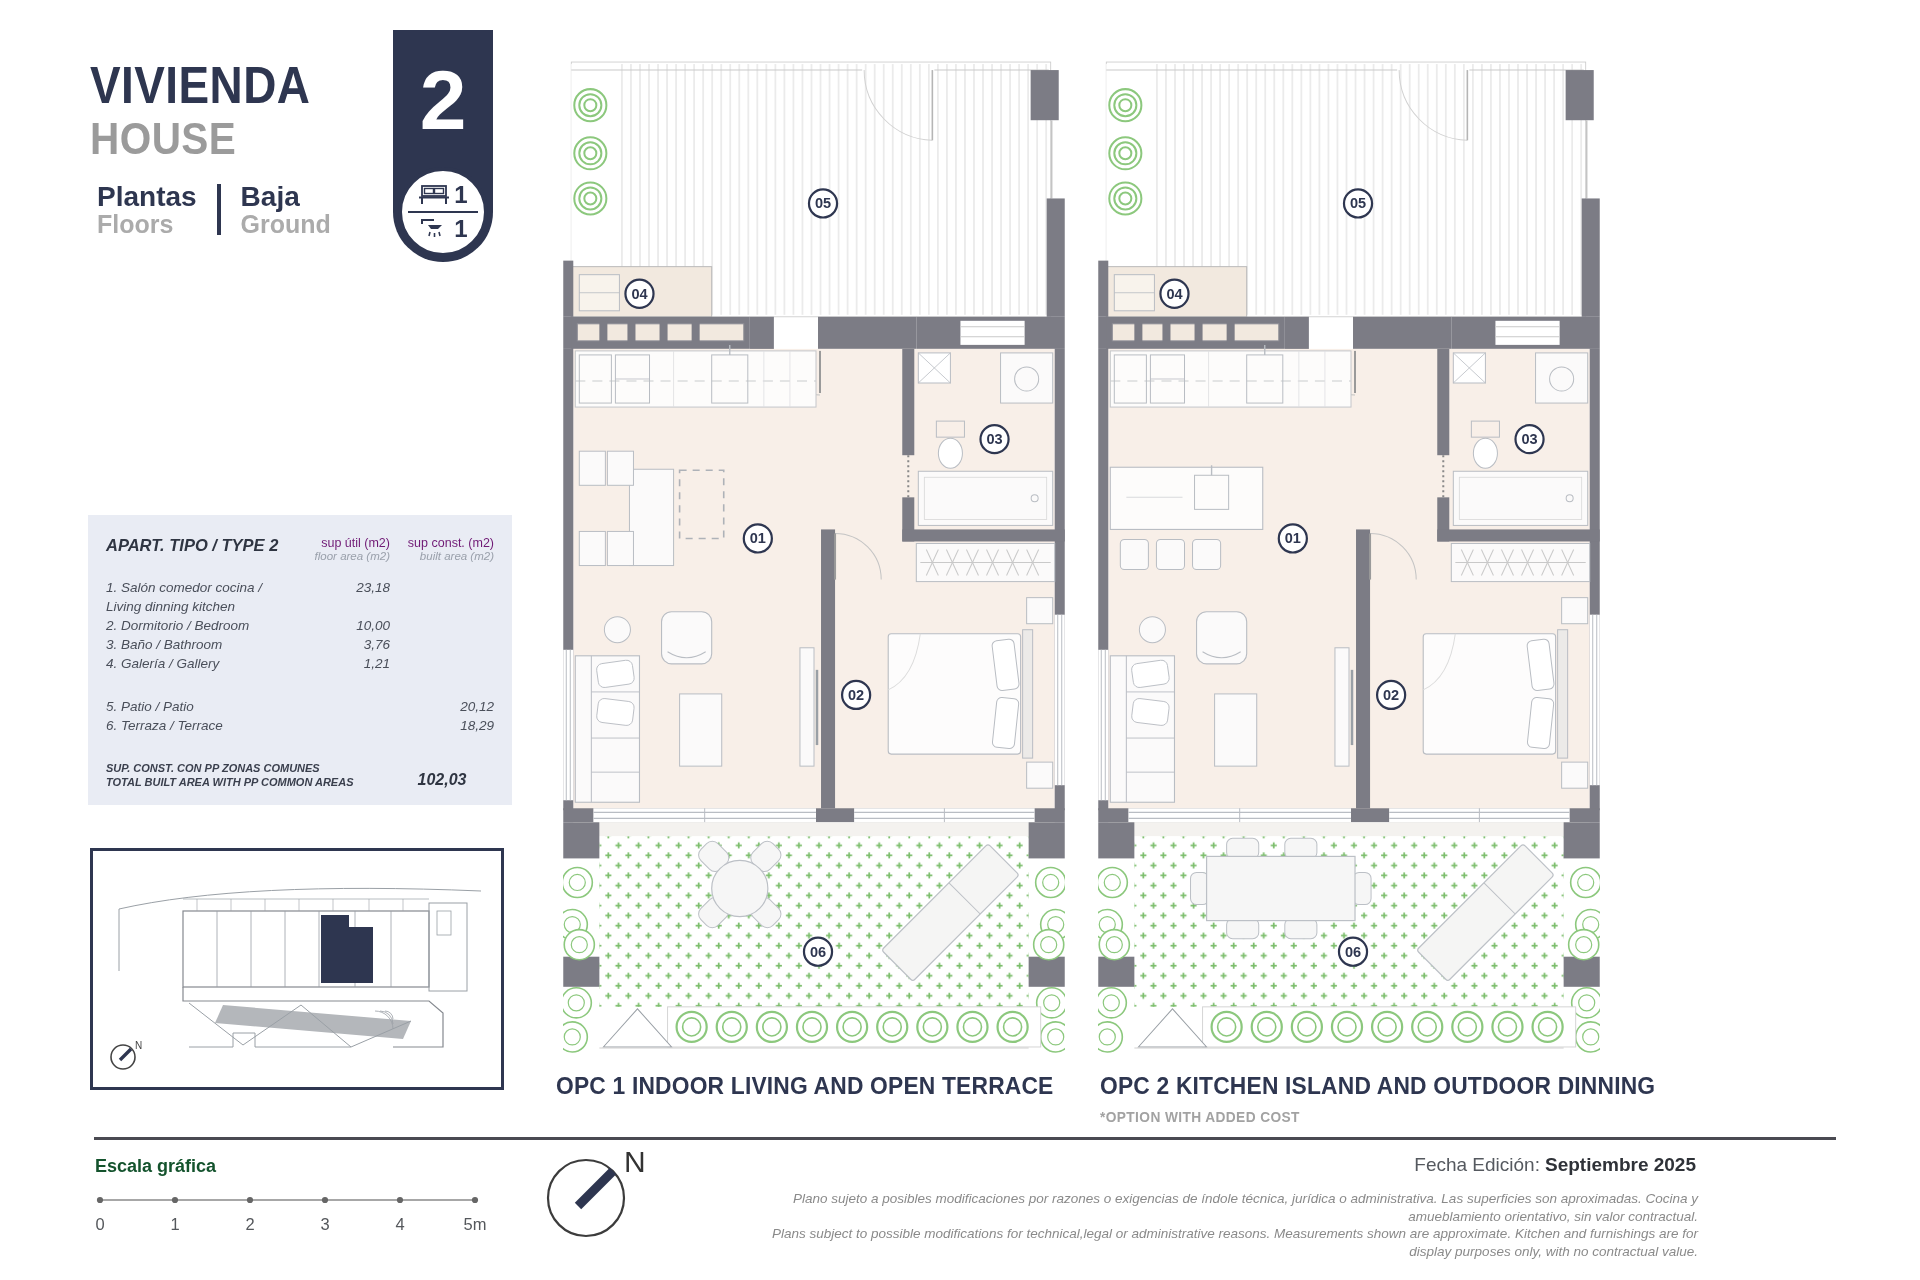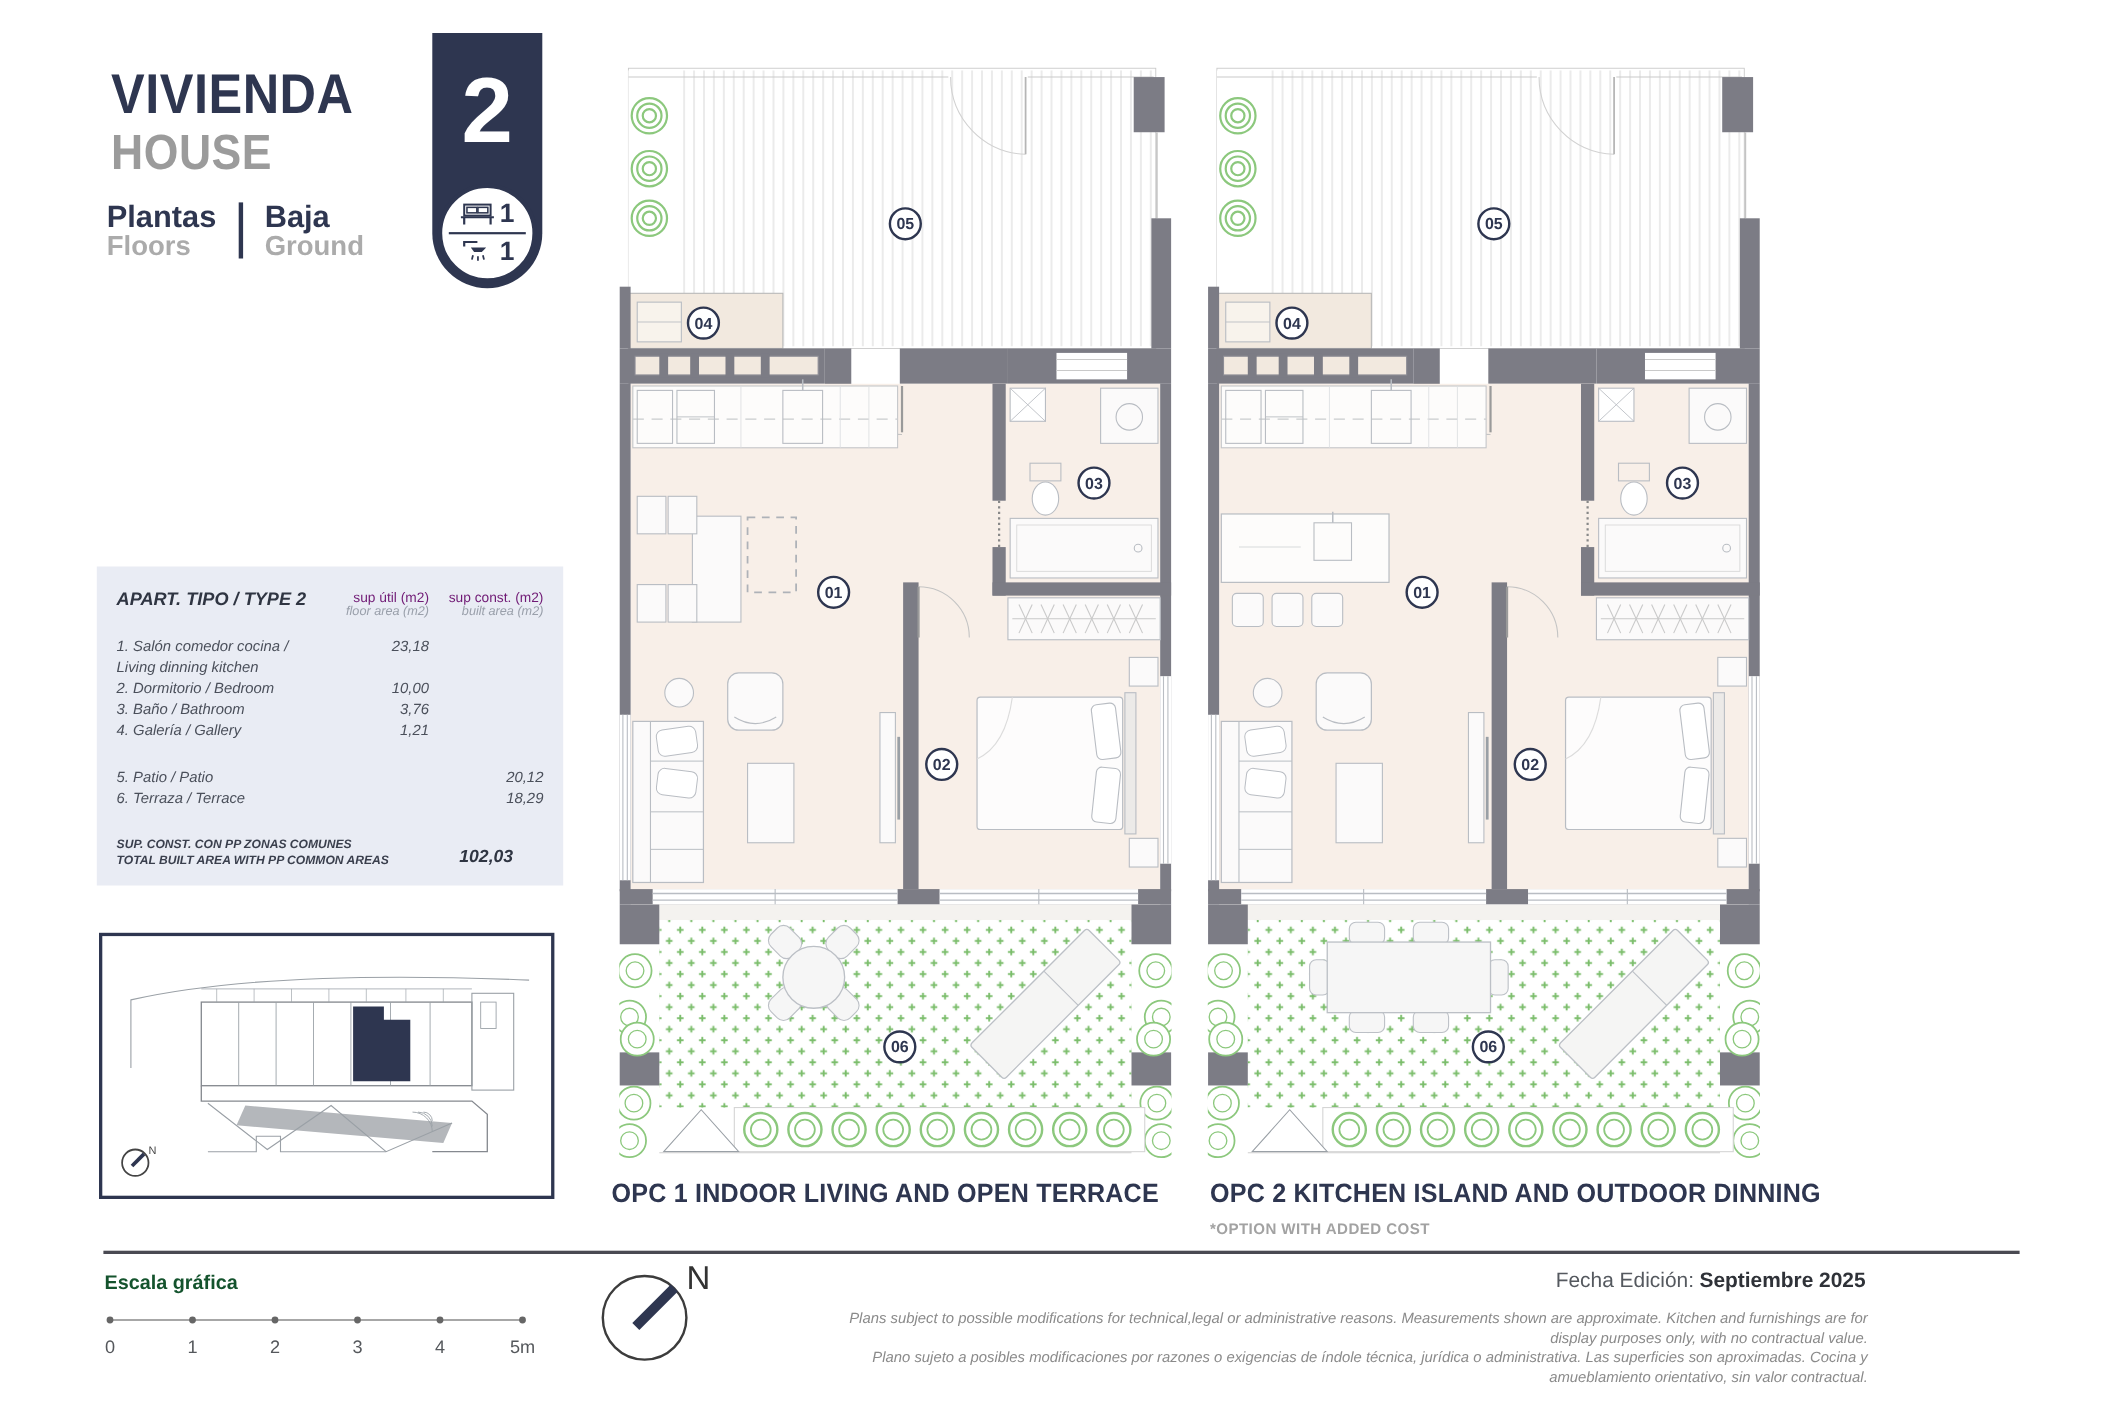--- a/index.html
+++ b/index.html
@@ -54,21 +54,21 @@
   
   .sep-line{height:3px;background:#4a4a52;}
   .scale-label{font-size:18px;font-weight:bold;color:#14532d;text-align:right;}
   .edition{font-size:19px;color:#55595f;text-align:right;white-space:nowrap;}
   .edition b{color:#2f3238;margin-left:5px;}
   .disclaimer{width:960px;text-align:right;font-size:13.5px;font-style:italic;color:#8a8a8a;line-height:1.3;}
 </style>
 </head>
 <body>
 
-<div class="abs" style="left:101px;top:60px;">
+<div class="abs" style="left:90px;top:60px;">
   <div class="title-primary">VIVIENDA</div>
   <div class="title-secondary">HOUSE</div>
 </div>
 
 <div class="abs floors-row" style="left:97px;top:182px;">
   <div class="floors-col">
     <span class="floors-main">Plantas</span>
     <span class="floors-sub">Floors</span>
   </div>
   <div class="floors-divider"></div>
@@ -728,15 +728,15 @@
   <circle cx="46" cy="52" r="38" fill="none" stroke="#3c3c3c" stroke-width="2.2"></circle>
   <line x1="38" y1="60" x2="73" y2="25" stroke="#2e3650" stroke-width="9"></line>
   <text id="compass-n" x="84" y="26" font-size="30" fill="#333" font-family="Liberation Sans, DejaVu Sans, sans-serif">N</text>
 </svg>
 
 <div class="abs edition" style="left:1400px;top:1154px;width:296px;">
   <span>Fecha Edición:</span><b>Septiembre 2025</b>
 </div>
 
 <div class="abs disclaimer" style="left:738px;top:1190px;">
+  <div>Plano sujeto a posibles modificaciones por razones o exigencias de índole técnica,  jurídica o administrativa. Las superficies son aproximadas. Cocina y amueblamiento orientativo, sin valor contractual.</div>
   <div>Plans subject to possible modifications for technical,legal or administrative reasons. Measurements shown are approximate. Kitchen and furnishings are for display purposes only, with no contractual value.</div>
-  <div>Plano sujeto a posibles modificaciones por razones o exigencias de índole técnica,  jurídica o administrativa. Las superficies son aproximadas. Cocina y amueblamiento orientativo, sin valor contractual.</div>
 </div>
 
 </body></html>

